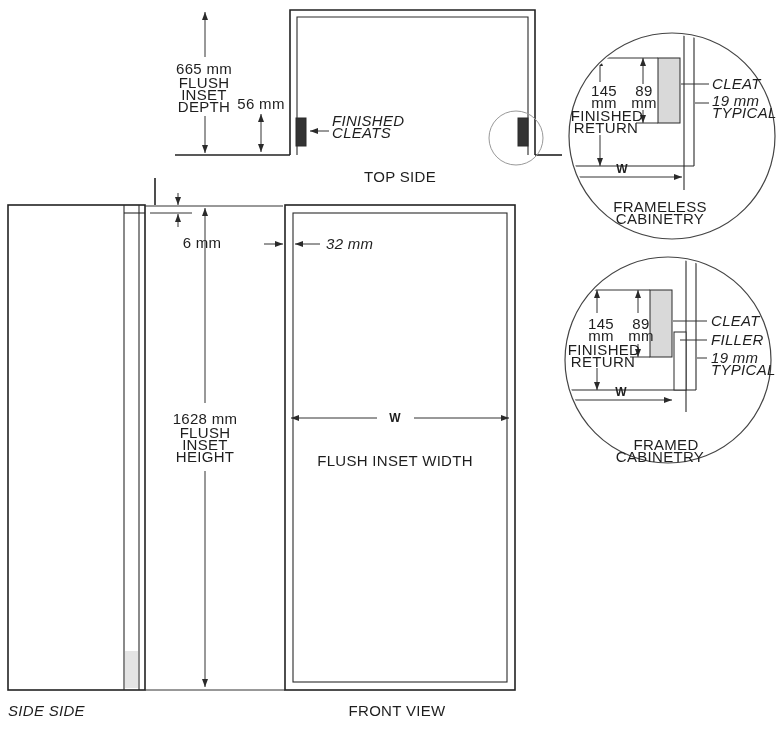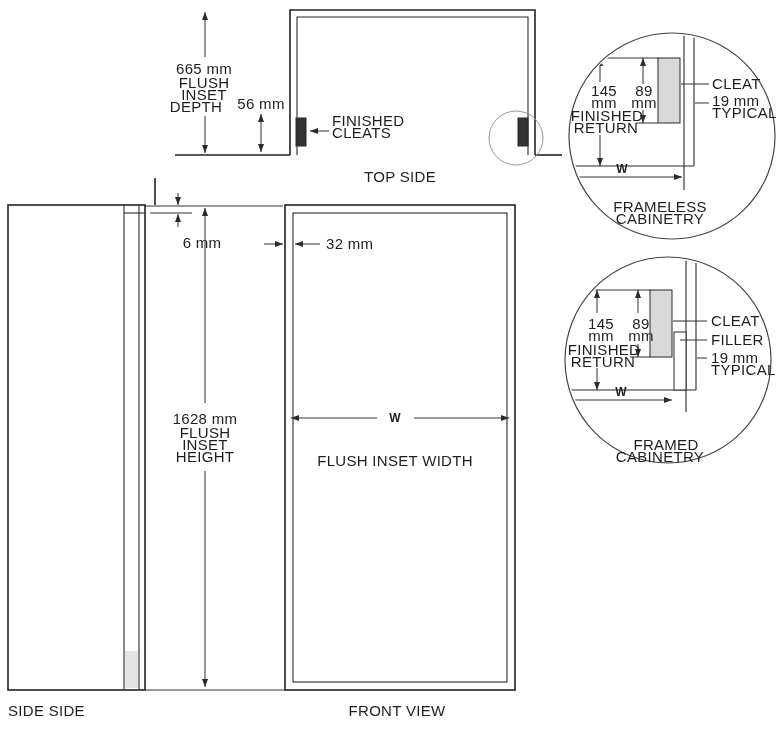--- a/index.html
+++ b/index.html
@@ -1,21 +1,21 @@
 <!DOCTYPE html>
 <html><head>
 <meta charset="utf-8">
 <style>
   html,body{margin:0;padding:0;background:#ffffff;}
   .stage{position:relative;width:778px;height:729px;background:#ffffff;overflow:hidden;
          font-family:"Liberation Sans", sans-serif;}
   .stage svg{position:absolute;left:0;top:0;}
   .lbl{position:absolute;font-size:15px;line-height:12px;color:#1e1e1e;white-space:nowrap;
        transform:translate(-50%,-50%);letter-spacing:0.3px;}
-  .lbl.left{transform:translate(0,-50%);}
+  .lbl.left{transform:translate(0,-50%);font-style:italic;}
   .lbl.bold{font-weight:bold;font-size:12px;}
   .w15{stroke:#222222;stroke-width:1.6;fill:none;}
   .w11{stroke:#2a2a2a;stroke-width:1.1;fill:none;}
   .w13{stroke:#444444;stroke-width:1.2;fill:none;}
   .dim{stroke:#333333;stroke-width:1;fill:none;}
   .thin{stroke:#999999;stroke-width:1;fill:none;}
 </style>
 </head>
 <body>
 
@@ -113,21 +113,21 @@
         <line class="dim" x1="680" y1="340" x2="707" y2="340"></line>
         <line class="dim" x1="697" y1="358" x2="707" y2="358"></line>
         <line class="dim" x1="556" y1="400" x2="672" y2="400" marker-end="url(#ae)"></line>
       </g>
     </g>
   </svg>
 
   <div class="lbl" style="left:204px;top:69px;">665 mm</div>
   <div class="lbl" style="left:204px;top:83px;">FLUSH</div>
   <div class="lbl" style="left:204px;top:95px;">INSET</div>
-  <div class="lbl" style="left:196px;top:107px;">DEPTH</div>
+  <div class="lbl" style="left:204px;top:107px;">DEPTH</div>
   <div class="lbl" style="left:261px;top:104px;">56 mm</div>
   <div class="lbl left" style="left:332px;top:121px;">FINISHED</div>
   <div class="lbl left" style="left:332px;top:133px;">CLEATS</div>
   <div class="lbl" style="left:400px;top:177px;">TOP SIDE</div>
 
   <div class="lbl" style="left:180px;top:243px;padding-left:44px;">6 mm</div>
   <div class="lbl left" style="left:8px;top:711px;">SIDE SIDE</div>
 
   <div class="lbl left" style="left:326px;top:244px;">32 mm</div>
   <div class="lbl" style="left:205px;top:419px;">1628 mm</div>

